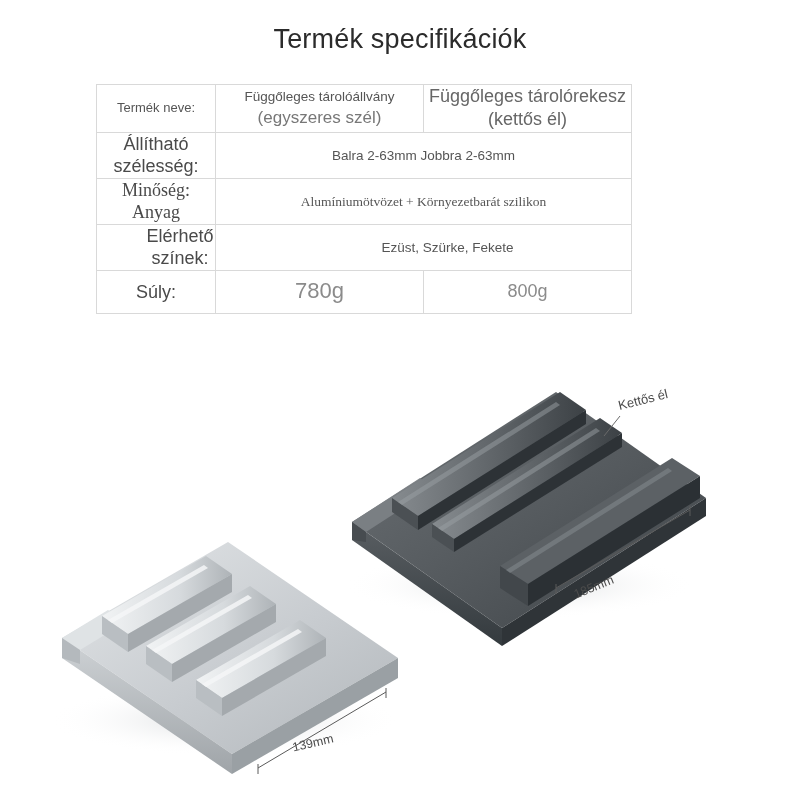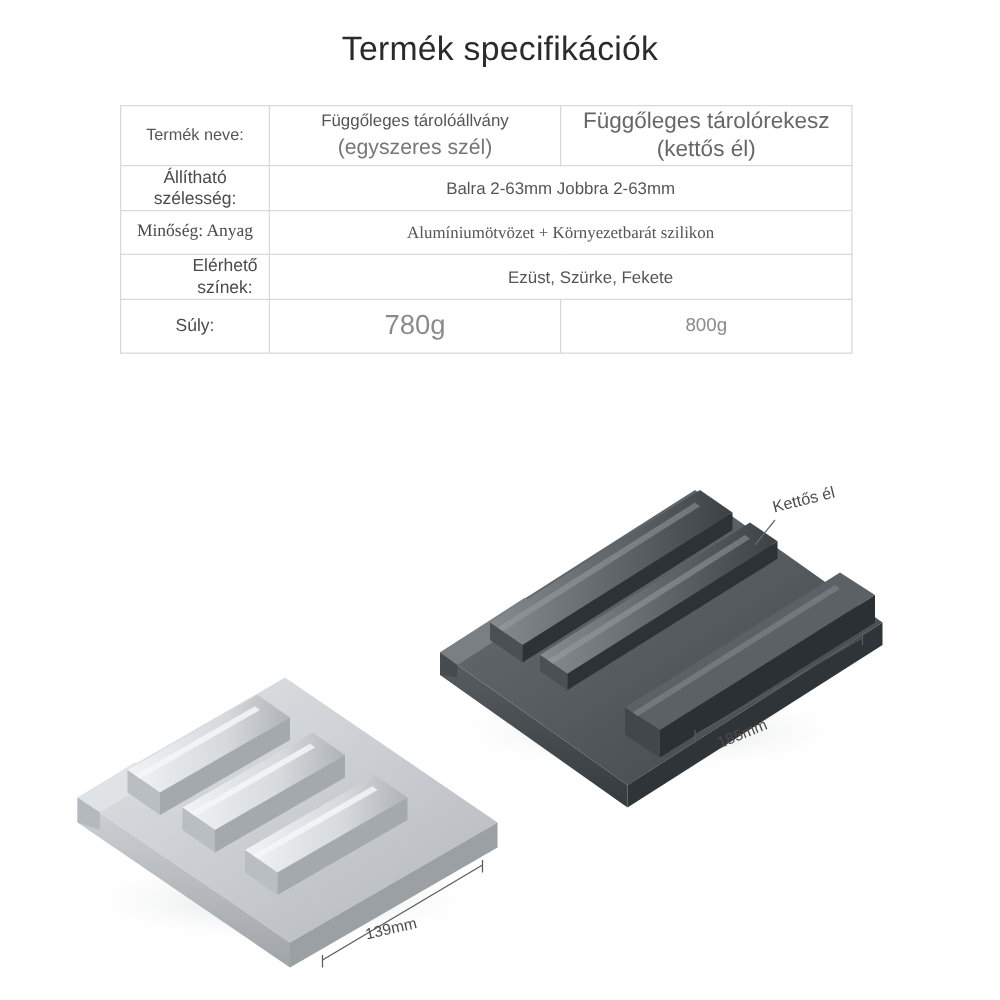--- a/index.html
+++ b/index.html
@@ -27,21 +27,21 @@
     color: #2b2b2b;
     padding-top: 24px;
     letter-spacing: 0.2px;
   }
 
   
   .spec-table {
     position: absolute;
     left: 96px;
     top: 84px;
-    width: 586px;
+    width: 536px;
     border-collapse: collapse;
     table-layout: fixed;
   }
   .spec-table td {
     border: 1px solid #d9d9d9;
     padding: 0;
     vertical-align: middle;
     text-align: center;
   }
   .lbl {
@@ -73,24 +73,24 @@
   .row-colors td { height: 34px; padding-left: 48px; }
   .row-weight td { height: 42px; }
   .row-compat td { height: 40px; }
 
   .weight-left {
     font-size: 22px;
     color: #8b8b8b;
     font-weight: 400;
   }
   .weight-right {
-    font-size: 15px;
+    font-size: 18px;
     color: #8b8b8b;
   }
-  .lbl-big { font-size: 14px; color: #4a4a4a; }
+  .lbl-big { font-size: 18px; color: #4a4a4a; }
   .lbl-overlap {
     position: relative;
   }
   .overlap-top {
     position: absolute;
     left: 0;
     right: 0;
     top: -13px;
     font-size: 11px;
     color: #6f6f6f;

